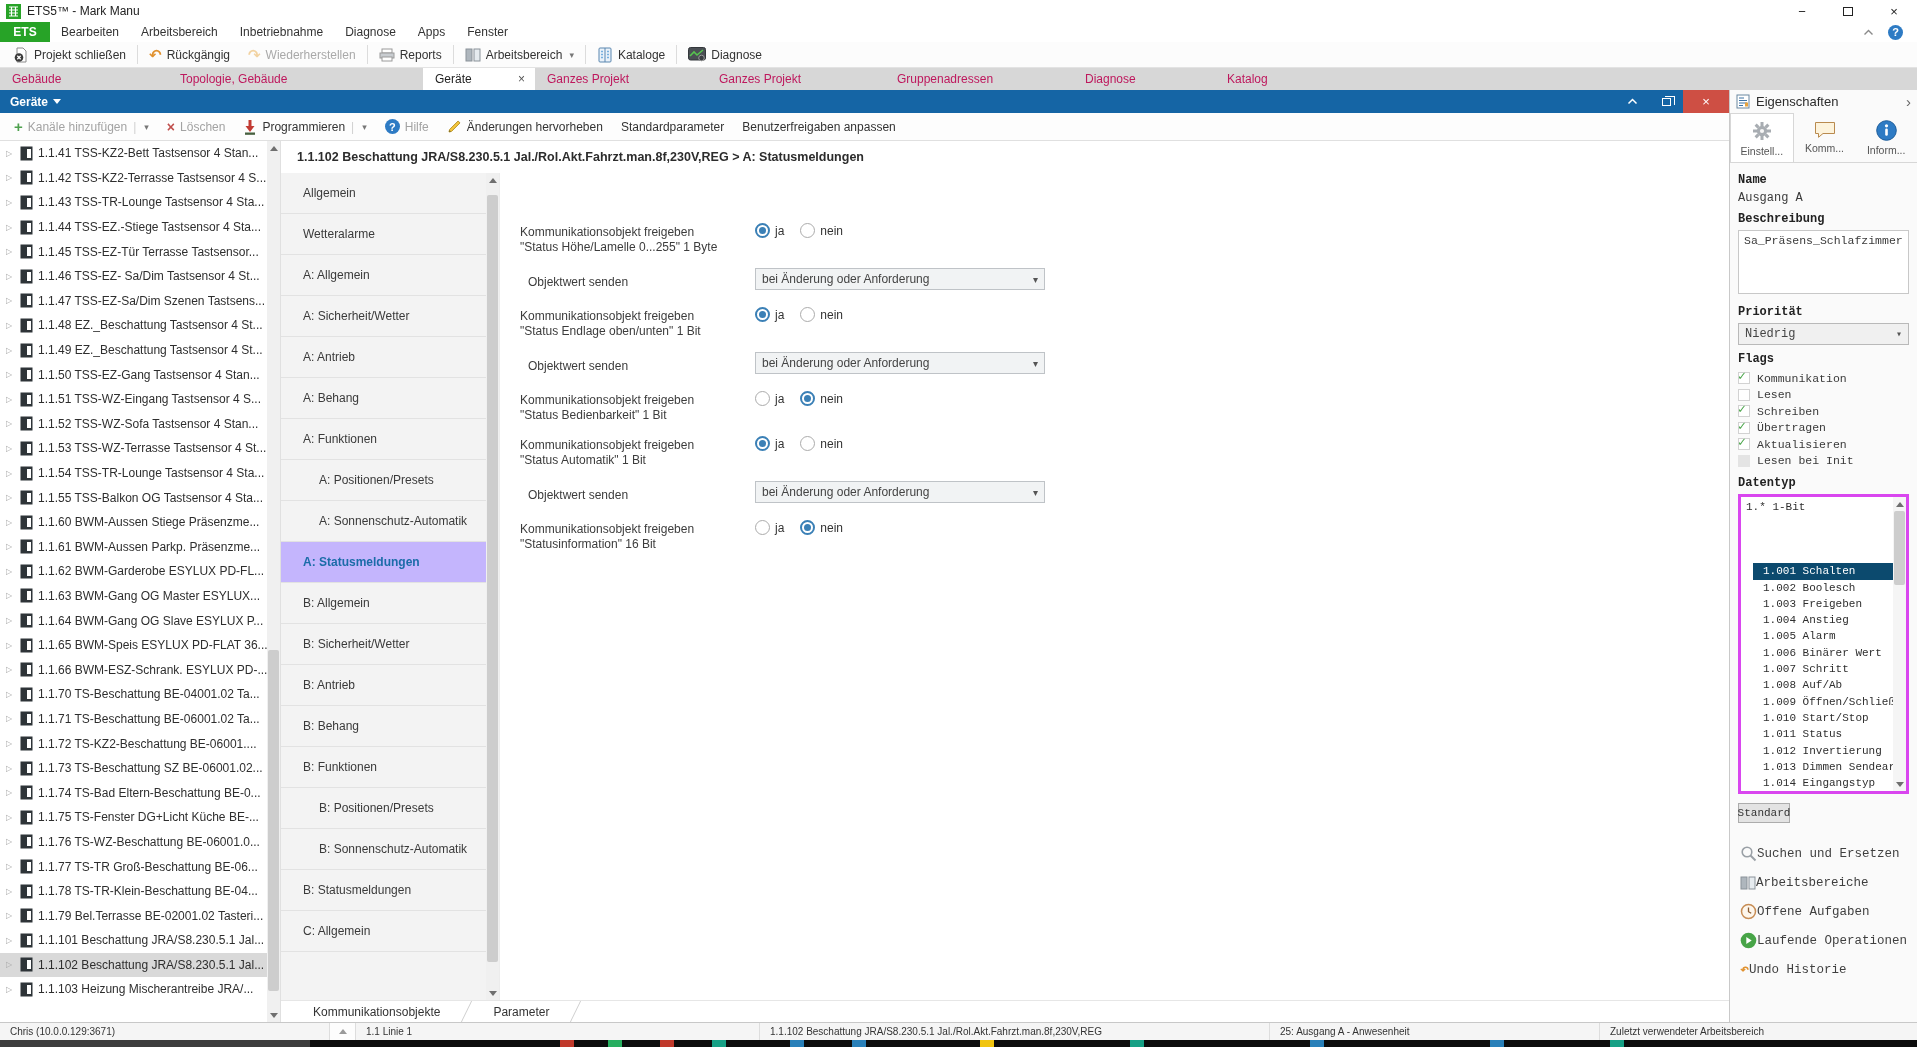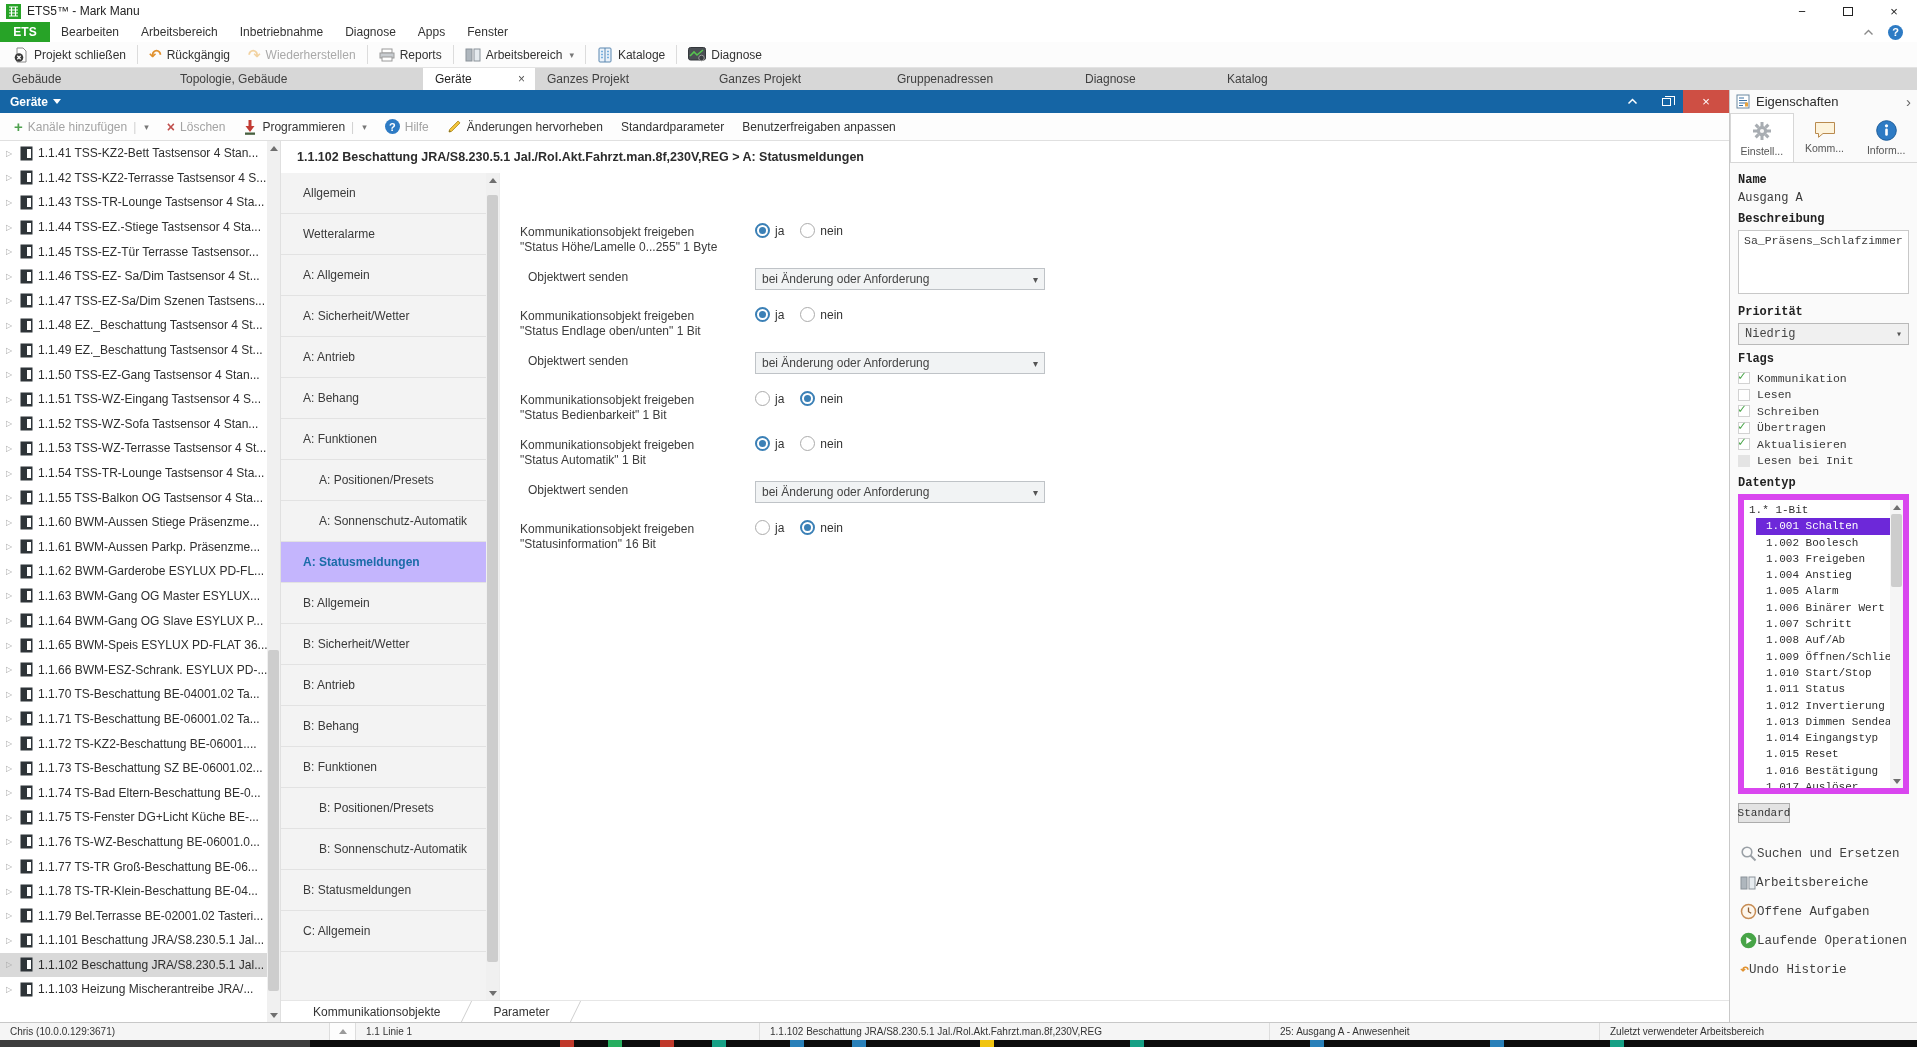--- a/index.html
+++ b/index.html
@@ -27,21 +27,21 @@
   .tb-btn.disabled { color:#a9a9a9; }
   .tb-sep { width:1px; background:#dcdcdc; margin:3px 2px; }
   .tb-caret { color:#777; font-size:9px; margin-left:2px; }
   .glyph-plus { color:#4ea14e; font-weight:bold; font-size:15px; }
   .glyph-x { color:#c0504d; font-weight:bold; font-size:14px; }
   .glyph-undo { color:#e0912f; font-size:15px; font-weight:bold; }
   .glyph-redo { color:#f2d3a2; font-size:15px; font-weight:bold; }
 
   
   .worktabs { height:22px; background:#d7d7d7; display:flex; align-items:stretch; }
-  .wtab { display:flex; align-items:center; padding-left:12px; color:#404040; font-size:12px; }
+  .wtab { display:flex; align-items:center; padding-left:12px; color:#be185d; font-size:12px; }
   .wtab.active { background:#fff; color:#222; }
   .wtab-close { margin:0 10px 0 auto; color:#555; font-size:12px; }
 
   
   .main { height:932px; display:flex; }
   .device-window { flex:1; display:flex; flex-direction:column; min-width:0; }
 
   .bluebar { height:23px; background:#1565a5; display:flex; align-items:center; color:#fff; }
   .bluebar-title { font-weight:bold; font-size:12px; padding-left:10px; display:flex; align-items:center; gap:5px; }
   .bluebar-controls { margin-left:auto; display:flex; align-items:stretch; height:100%; }
@@ -76,21 +76,21 @@
   .param-header { height:32px; display:flex; align-items:center; padding-left:16px; font-weight:bold; font-size:12.5px; color:#2c2c2c; background:#fff; }
   .param-body { flex:1; display:flex; min-height:0; }
 
   .sections { width:205px; background:#f3f3f3; }
   .section-item { height:41px; line-height:41px; padding-left:22px; border-bottom:1px solid #e2e2e2; color:#3a3a3a; font-size:12px; background:#f3f3f3; }
   .section-item.indent { padding-left:38px; }
   .section-item.active { background:#c4b5fd; color:#1b6ca8; font-weight:bold; }
 
   .param-panel { flex:1; background:#fff; border-left:1px solid #ececec; padding:50px 0 0 20px; }
   .p-row { display:flex; margin-bottom:13px; }
-  .p-row.sub { margin-bottom:17px; }
+  .p-row.sub { margin-bottom:17px;align-items:flex-end; }
   .p-label { width:235px; color:#3c3c3c; font-size:12px; line-height:15px; padding-top:2px; }
   .p-label.indent { padding-left:8px; }
   .p-ctl { display:flex; align-items:flex-start; padding-left:0; }
   .radio-wrap { display:flex; align-items:center; gap:5px; margin-right:16px; }
   .radio { width:15px; height:15px; border-radius:50%; border:1px solid #ababab; background:#fff; display:flex; align-items:center; justify-content:center; }
   .radio.sel { border:2px solid #3b80b6; }
   .radio-dot { width:7px; height:7px; border-radius:50%; background:#3b80b6; }
   .radio-text { font-size:12px; color:#333; }
   .dropdown { width:290px; height:22px; background:#f1f3f4; border:1px solid #bfc3c7; display:flex; align-items:center; padding:0 6px; }
   .dd-value { flex:1; font-size:12px; color:#444; }
@@ -109,25 +109,25 @@
   .ptab.active { background:#fff; border:1px solid #d7d7d7; border-bottom:none; }
   .props-body { flex:1; padding:8px 8px 0 8px; overflow:hidden;font-family:Liberation Mono, monospace; }
   .prop-label { font-weight:bold; font-size:12px; color:#222; margin:7px 0 4px 0; }
   .prop-value { font-size:12px; color:#3a3a3a; }
   .props textarea { width:100%; height:64px; border:1px solid #c8c8c8; background:#fff; resize:none; font-family:inherit; font-size:11.5px; color:#3a3a3a; padding:3px 5px; }
   .prop-dd { height:22px; background:#f0f0f0; border:1px solid #b9b9b9; display:flex; align-items:center; padding:0 6px; color:#787878; }
   .flag-row { display:flex; align-items:center; gap:7px; height:16.5px; font-size:11.5px; color:#3a3a3a; }
   .flag-box { width:12px; height:12px; border:1px solid #d2d2d2; background:#fff; position:relative; flex:none; }
   .flag-box.gray { background:#e4e4e4; border-color:#e4e4e4; }
   .flag-check { position:absolute; left:-1px; top:-5px; color:#4ca64c; font-weight:bold; font-size:13px; }
-  .dtype-box { border:6px solid #d946ef; background:#fff; height:300px; display:flex; margin-top:2px; }
+  .dtype-box { border:3px solid #d946ef; background:#fff; height:300px; display:flex; margin-top:2px; }
   .dtype-list { flex:1; overflow:hidden; padding-top:2px; }
   .dtype-row { height:16.3px; line-height:16.3px; font-size:11px; color:#2e2e2e; padding-left:5px; white-space:nowrap; }
   .dtype-row.option { margin-left:12px; padding-left:10px; }
-  .dtype-row.selected { background:#6d28d9; color:#fff; }
+  .dtype-row.selected { background:#0c4a6e; color:#fff;margin-top:48px; }
   .std-btn { margin-top:9px; width:52px; height:20px; background:#e3e3e3; border:1px solid #acacac; font-size:11px; color:#333; display:flex; align-items:center; justify-content:center; }
   .props-links { margin-top:16px; }
   .plink { display:flex; align-items:center; height:29px; font-size:12.5px; color:#3f3f3f; padding-left:2px; }
 
   
   .statusbar { height:18px; background:#f5f5f5; border-top:1px solid #c8c8c8; display:flex; align-items:stretch; font-size:10px; color:#333; }
   .sb-cell { display:flex; align-items:center; padding-left:10px; border-right:1px solid #ddd; overflow:hidden; white-space:nowrap; }
   .sb-btn { width:26px; display:flex; align-items:center; justify-content:center; border-right:1px solid #ddd; background:#fdfdfd; }
   .sb-tri { width:0; height:0; border-left:4px solid transparent; border-right:4px solid transparent; border-bottom:5px solid #9a9a9a; }
 

